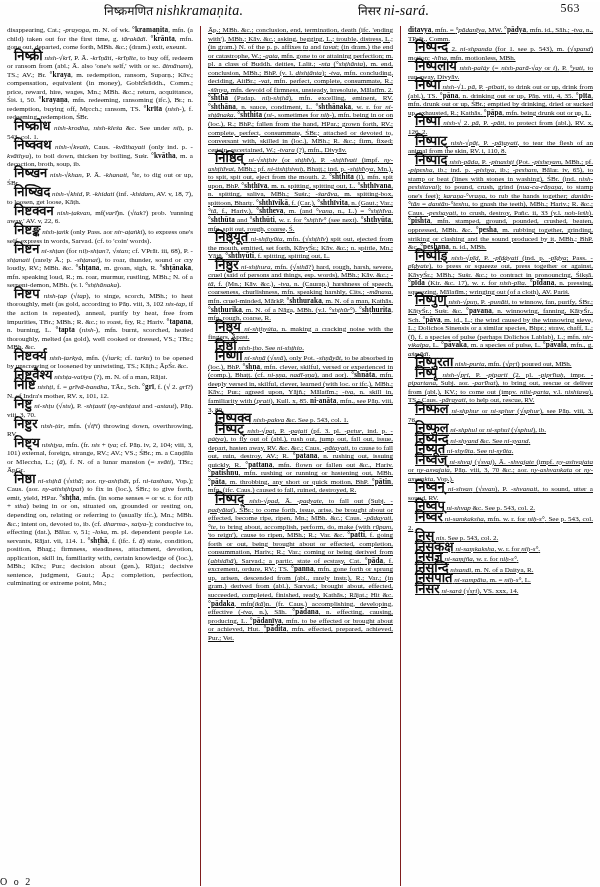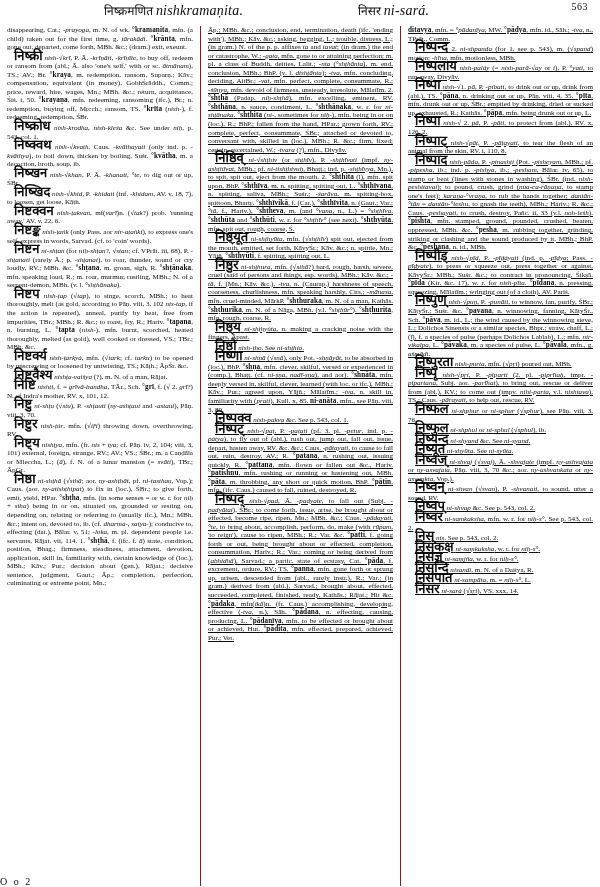--- a/index.html
+++ b/index.html
@@ -39,23 +39,23 @@
     white-space: nowrap;
   }
   .runhead .rh-right {
     position: absolute;
     left: 350px;
     top: 0;
     white-space: nowrap;
   }
   .runhead .rh-pageno {
     position: absolute;
-    right: 4px;
+    right: 12px;
     top: -1px;
-    font-size: 10px;
+    font-size: 12px;
     letter-spacing: .5px;
   }
   .rh-deva {
     font-family: "DejaVu Sans", sans-serif;
     font-weight: normal;
     font-size: 12px;
   }
   .rh-roman {
     font-style: italic;
     font-size: 14px;

